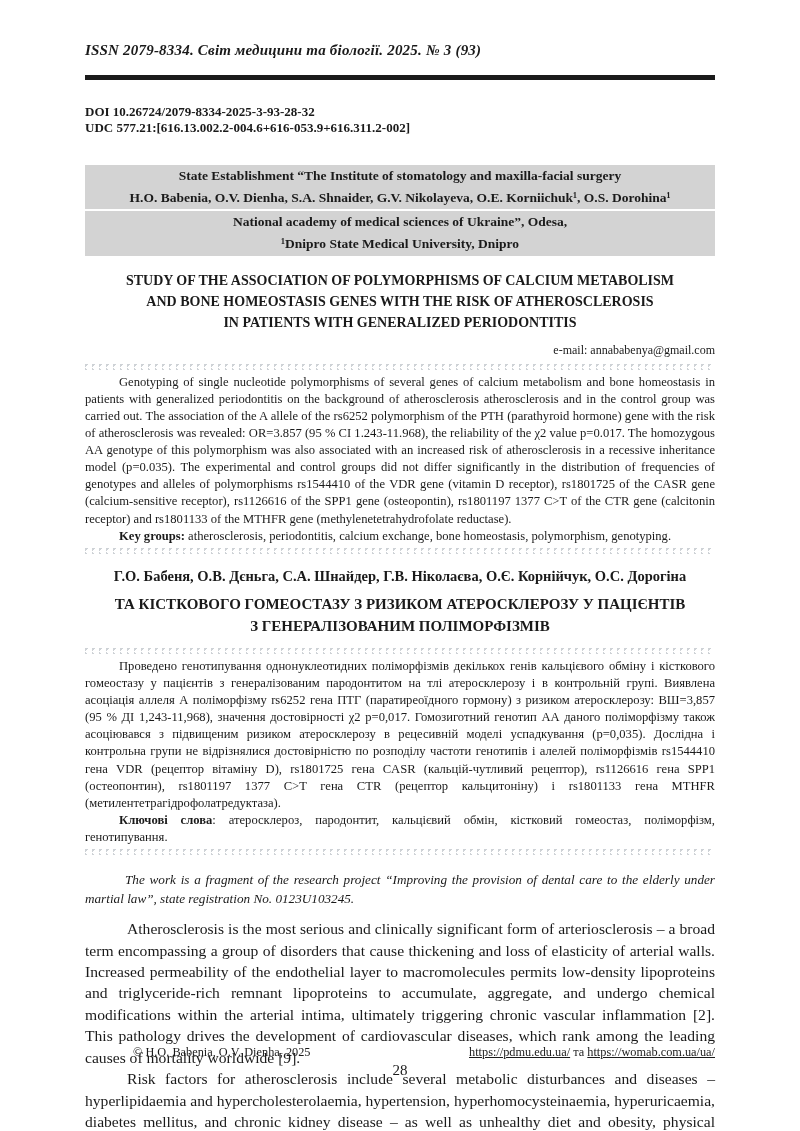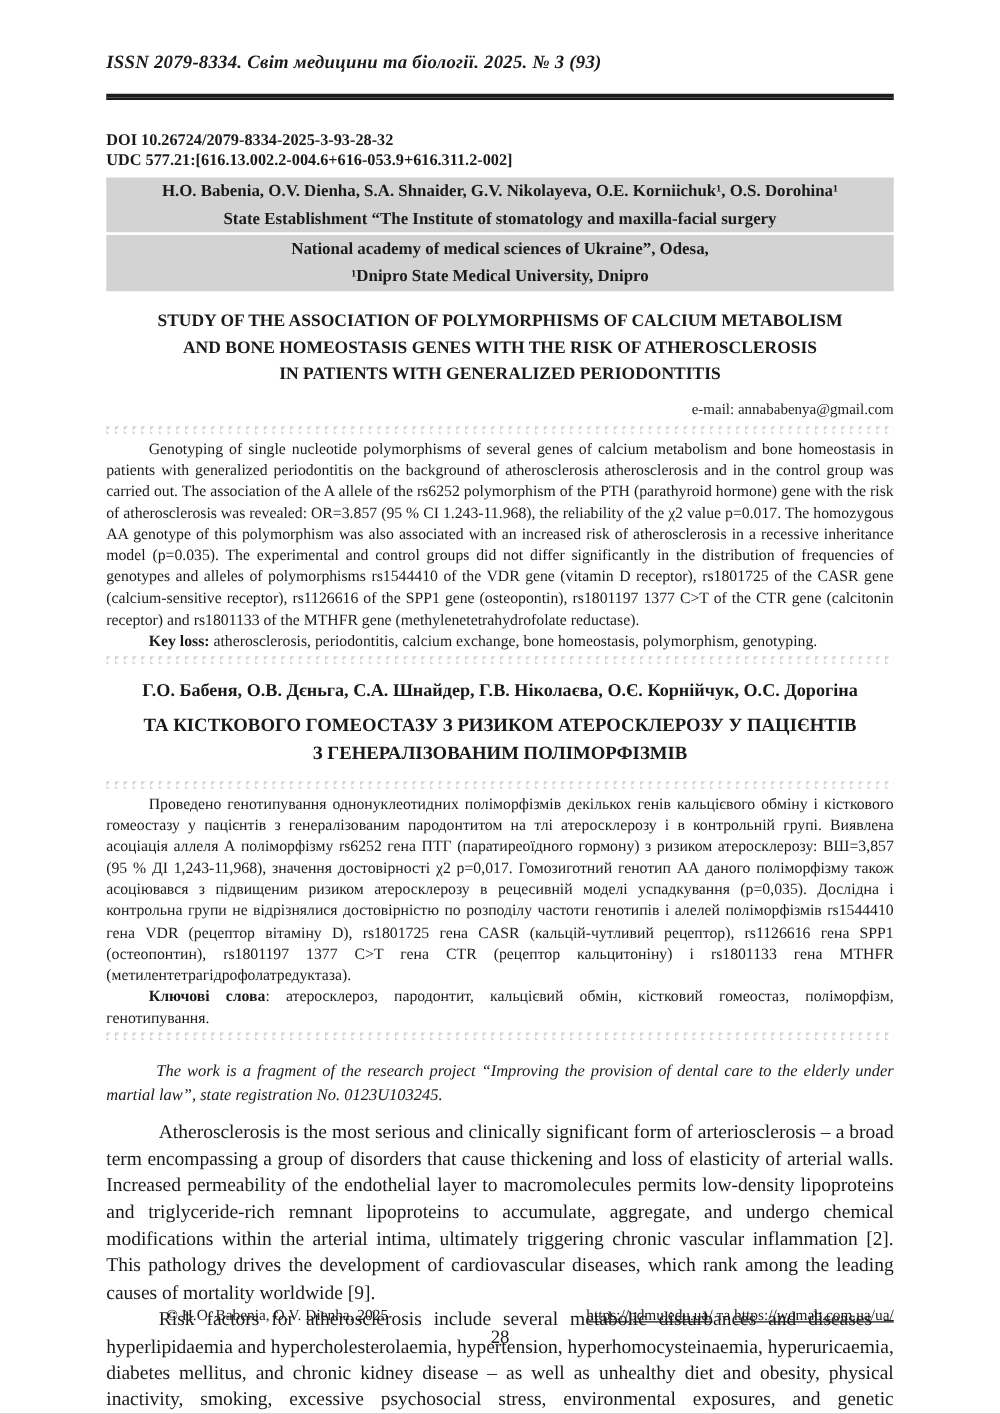--- a/index.html
+++ b/index.html
@@ -10,21 +10,21 @@
     color:#1a1a1a; position:relative;
     padding:42px 85px 0 85px;
   }
   
   .journal-line {
     font-size:15px; font-weight:bold; font-style:italic;
     padding-bottom:16px; letter-spacing:0.2px;
   }
   .double-rule { height:3px; border-top:3px solid #1b1b1b; border-bottom:2px solid #1b1b1b; margin-bottom:24px; }
   
-  .meta-block { font-size:13px; font-weight:bold; line-height:1.25; margin-bottom:5px; }
+  .meta-block { font-size:13px; font-weight:bold; line-height:1.25; margin-bottom:28px; }
   
   .authors-block { margin-bottom:14px; }
   .gray { background:#d3d3d3; }
   .authors-block .row { text-align:center; font-weight:bold; font-size:13.5px; line-height:1.5; padding:1px 6px; }
   .gap2 { height:2px; background:#ffffff; }
   
   .title-en { text-align:center; font-weight:bold; font-size:14px; line-height:1.5; margin-top:12px; }
   .email-line { text-align:right; font-size:12px; margin-top:10px; margin-bottom:6px; }
   
   .zigzag {
@@ -65,43 +65,43 @@
   <div class="journal-line">ISSN 2079-8334. Світ медицини та біології. 2025. № 3 (93)</div>
   <div class="double-rule"></div>
 
   <div class="meta-block">
     <div>DOI 10.26724/2079-8334-2025-3-93-28-32</div>
     <div>UDC 577.21:[616.13.002.2-004.6+616-053.9+616.311.2-002]</div>
   </div>
 
   <div class="authors-block">
     <div class="gray">
+      <div class="row">State Establishment “The Institute of stomatology and maxilla-facial surgery</div>
       <div class="row">H.O. Babenia, O.V. Dienha, S.A. Shnaider, G.V. Nikolayeva, O.E. Korniichuk¹, O.S. Dorohina¹</div>
-      <div class="row">State Establishment “The Institute of stomatology and maxilla-facial surgery</div>
     </div>
     <div class="gap2"></div>
     <div class="gray">
       <div class="row">National academy of  medical sciences of Ukraine”, Odesa,</div>
       <div class="row">¹Dnipro State Medical University, Dnipro</div>
     </div>
   </div>
 
   <div class="title-en">
     <div>STUDY OF THE ASSOCIATION OF POLYMORPHISMS OF CALCIUM METABOLISM</div>
     <div>AND BONE HOMEOSTASIS GENES WITH THE RISK OF ATHEROSCLEROSIS</div>
     <div>IN  PATIENTS WITH GENERALIZED PERIODONTITIS</div>
   </div>
 
   <div class="email-line">e-mail: annababenya@gmail.com</div>
 
   <div class="zigzag"></div>
 
   <div class="abstract">
     <div class="para">Genotyping of single nucleotide polymorphisms of several genes of calcium metabolism and bone homeostasis in patients with generalized periodontitis on the background of atherosclerosis atherosclerosis and in the control group was carried out. The association of the A allele of the rs6252 polymorphism of the PTH (parathyroid hormone) gene with the risk of atherosclerosis was revealed: OR=3.857 (95 % CI 1.243-11.968), the reliability of the χ2 value p=0.017. The homozygous AA genotype of this polymorphism was also associated with an increased risk of atherosclerosis in a recessive inheritance model (p=0.035). The experimental and control groups did not differ significantly in the distribution of frequencies of genotypes and alleles of polymorphisms rs1544410 of the VDR gene (vitamin D receptor), rs1801725 of the CASR gene (calcium-sensitive receptor), rs1126616 of the SPP1 gene (osteopontin), rs1801197 1377 C&gt;T of the CTR gene (calcitonin receptor) and rs1801133 of the MTHFR gene (methylenetetrahydrofolate reductase).</div>
-    <div class="kw-line"><span class="bold">Key loss:</span><span> atherosclerosis, periodontitis, calcium exchange, bone homeostasis, polymorphism, genotyping.</span></div>
+    <div class="kw-line"><span class="bold">Key groups:</span><span> atherosclerosis, periodontitis, calcium exchange, bone homeostasis, polymorphism, genotyping.</span></div>
   </div>
 
   <div class="zigzag"></div>
 
   <div class="authors-ua">Г.О. Бабеня, О.В. Дєньга, С.А. Шнайдер, Г.В. Ніколаєва, О.Є. Корнійчук, О.С. Дорогіна</div>
 
   <div class="title-ua">
     <div>ТА  КІСТКОВОГО ГОМЕОСТАЗУ З РИЗИКОМ АТЕРОСКЛЕРОЗУ У ПАЦІЄНТІВ</div>
     <div>З  ГЕНЕРАЛІЗОВАНИМ ПОЛІМОРФІЗМІВ</div>
   </div>

